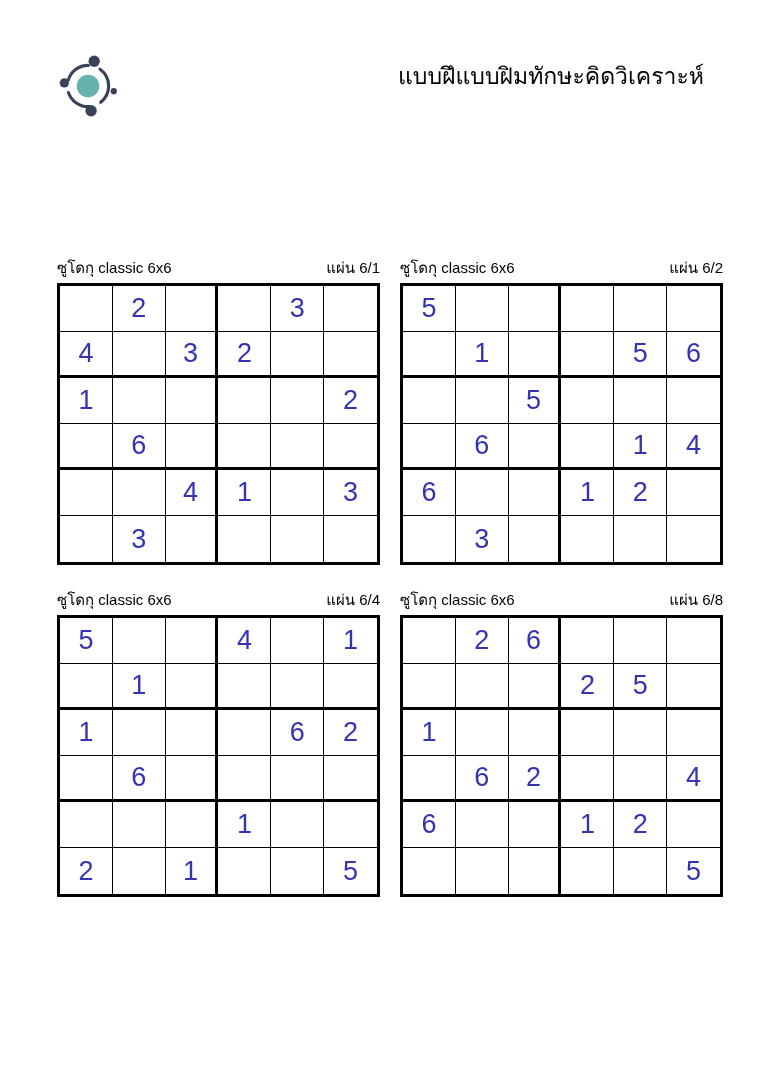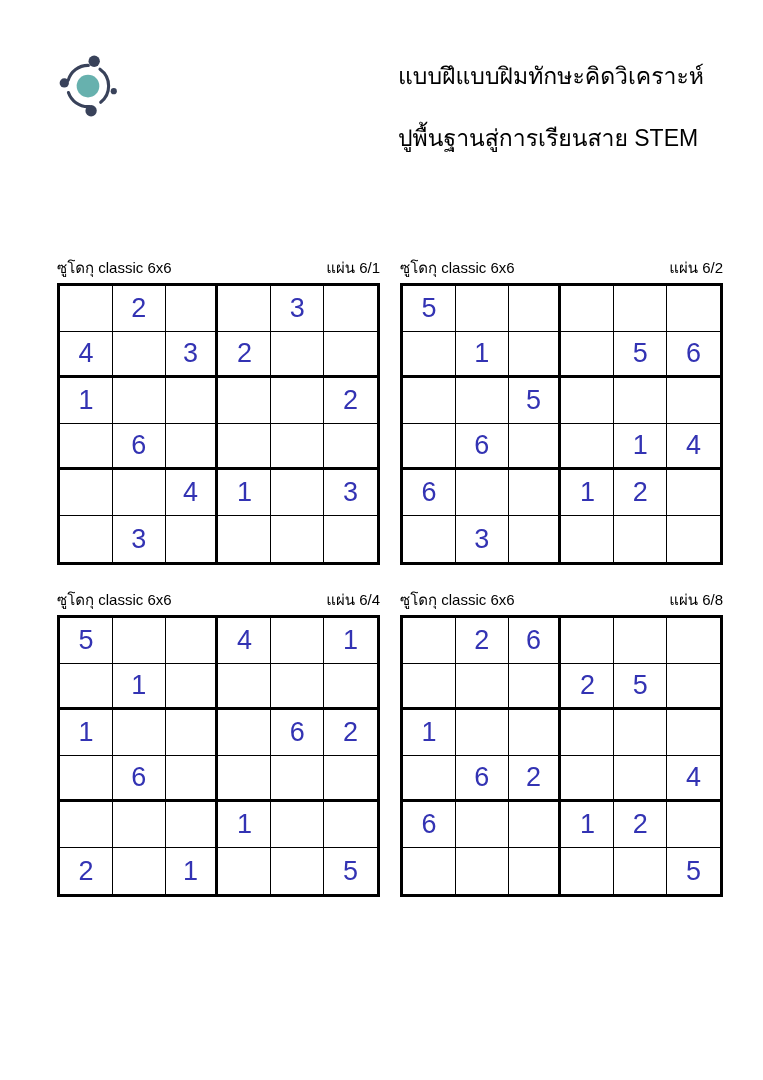--- a/index.html
+++ b/index.html
@@ -65,21 +65,20 @@
       <circle cx="38" cy="9" r="5.5" fill="#39425a"></circle>
       <circle cx="9" cy="30" r="4.5" fill="#39425a"></circle>
       <circle cx="35" cy="57" r="5.5" fill="#39425a"></circle>
       <circle cx="57" cy="38" r="3" fill="#39425a"></circle>
     </svg>
   </div>
 </div>
 
 <div class="titles">
   <div class="line1">แบบฝึแบบฝิมทักษะคิดวิเคราะห์</div>
-  <div class="line2">ปูพื้นฐานสู่การเรียนสาย STEM</div>
 </div>
 
 <div class="puzzle puzzle-1">
   <div class="p-head">
     <span>ซูโดกุ classic 6x6</span>
     <span>แผ่น 6/1</span>
   </div>
   <div class="grid">
       <div class="cell" style="color: rgb(51, 51, 179);"></div>
       <div class="cell" style="color: rgb(51, 51, 179);">2</div>

